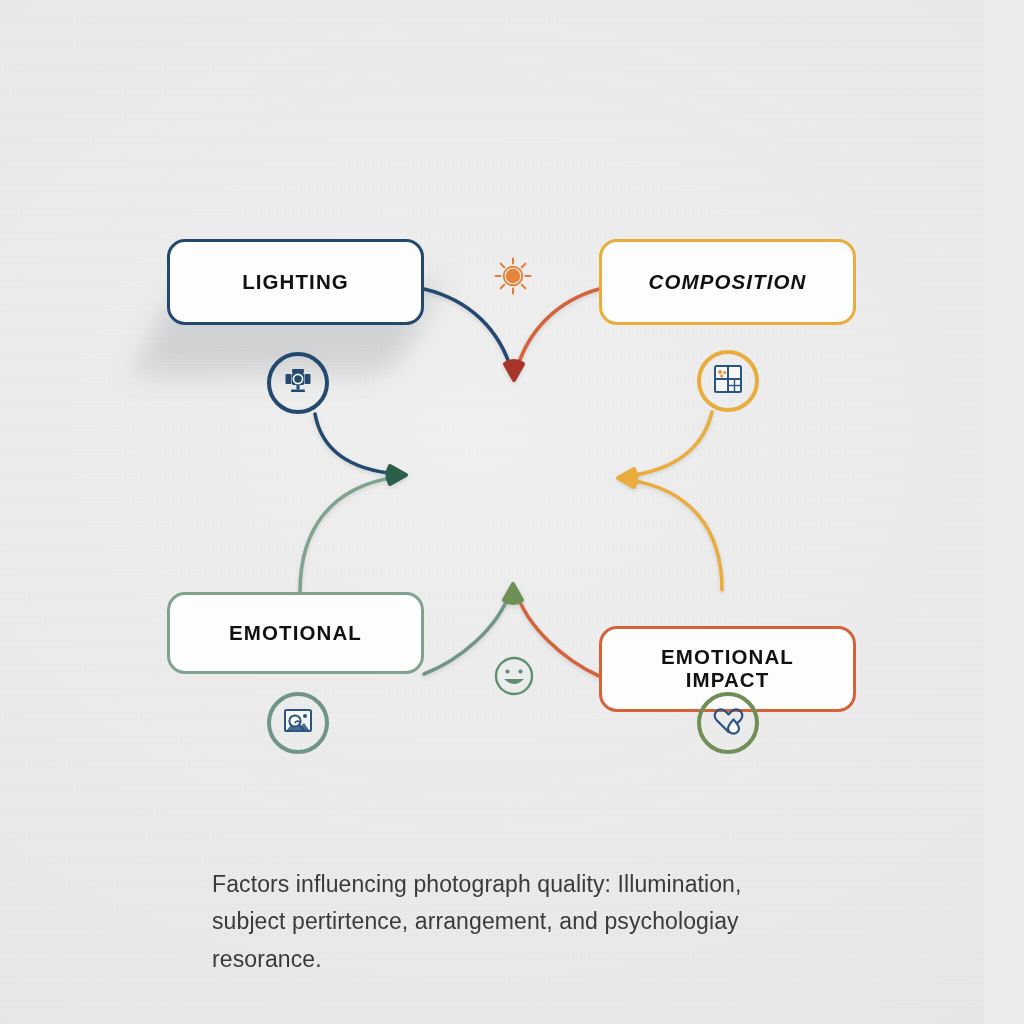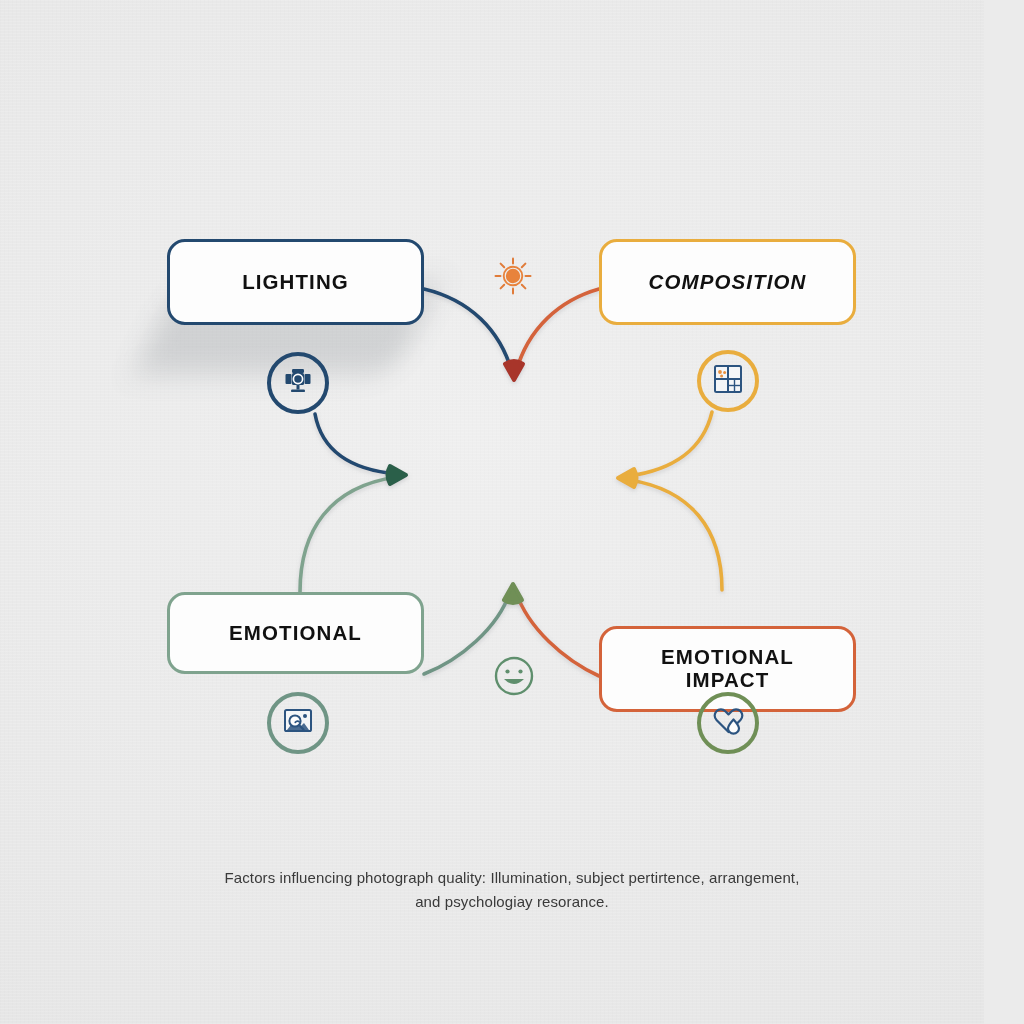--- a/index.html
+++ b/index.html
@@ -138,22 +138,21 @@
   }
   #accent-sun    { left: 493px; top: 258px; width: 40px; height: 40px; }
   #accent-smiley { left: 492px; top: 656px; width: 44px; height: 44px; }
 
   
   #caption {
     position: absolute;
     left: 212px;
     top: 866px;
     width: 600px;
-    text-align: center;
-    font-size: 15px;
+    font-size: 23px;
     line-height: 1.62;
     color: #3a3a3a;
     letter-spacing: .1px;
   }
 </style>
 </head>
 <body>
 
 <div id="canvas">
 

